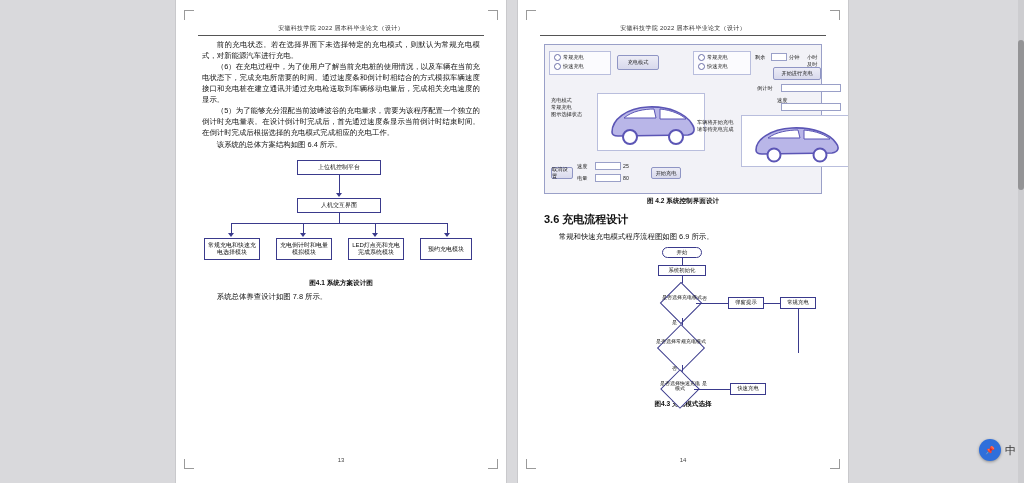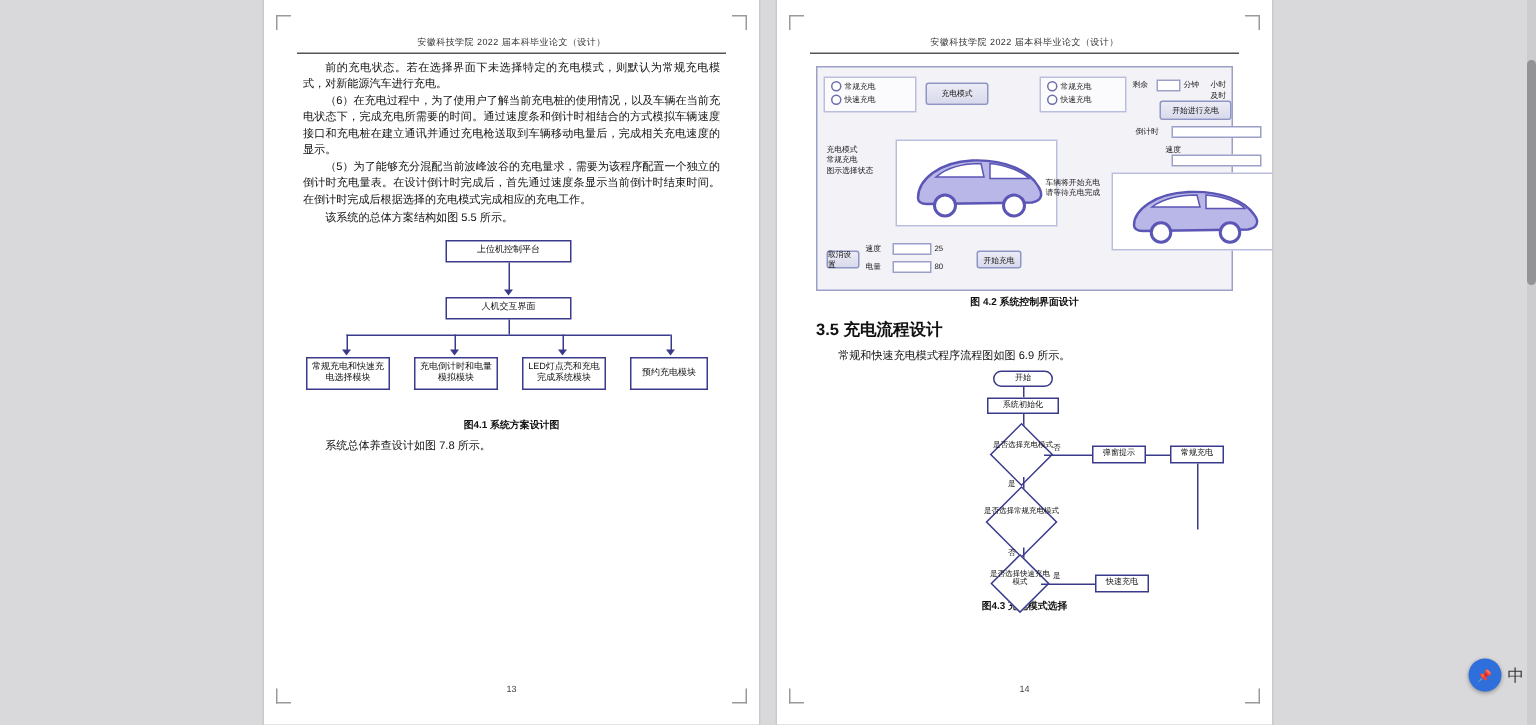--- a/index.html
+++ b/index.html
@@ -112,21 +112,21 @@
     <div class="crop tr"></div>
     <div class="crop bl"></div>
     <div class="crop br"></div>
 
     <div class="header">安徽科技学院 2022 届本科毕业论文（设计）</div>
 
     <div class="content">
       <p class="body">前的充电状态。若在选择界面下未选择特定的充电模式，则默认为常规充电模式，对新能源汽车进行充电。</p>
       <p class="body">（6）在充电过程中，为了使用户了解当前充电桩的使用情况，以及车辆在当前充电状态下，完成充电所需要的时间。通过速度条和倒计时相结合的方式模拟车辆速度接口和充电桩在建立通讯并通过充电枪送取到车辆移动电量后，完成相关充电速度的显示。</p>
       <p class="body">（5）为了能够充分混配当前波峰波谷的充电量求，需要为该程序配置一个独立的倒计时充电量表。在设计倒计时完成后，首先通过速度条显示当前倒计时结束时间。在倒计时完成后根据选择的充电模式完成相应的充电工作。</p>
-      <p class="body">该系统的总体方案结构如图 5.5 所示。</p>
+      <p class="body">该系统的总体方案结构如图 6.4 所示。</p>
 
       <div class="flow">
         <div class="node" style="left:95px;top:4px;width:84px;height:15px;">上位机控制平台</div>
         <div class="vline" style="left:137px;top:19px;height:20px;"></div>
         <div class="arrow-d" style="left:134px;top:37px;"></div>
         <div class="node" style="left:95px;top:42px;width:84px;height:15px;">人机交互界面</div>
 
         <div class="vline" style="left:137px;top:57px;height:10px;"></div>
         <div class="hline" style="left:29px;top:67px;width:216px;"></div>
 
@@ -235,21 +235,21 @@
         <div class="lbl" style="left:32px;top:130px;">电量</div>
         <div class="field" style="left:50px;top:129px;width:26px;height:8px;"></div>
         <div class="lbl" style="left:78px;top:130px;">80</div>
 
         <div class="btnui" style="left:6px;top:122px;width:22px;height:12px;">取消设置</div>
         <div class="btnui" style="left:106px;top:122px;width:30px;height:12px;">开始充电</div>
       </div>
 
       <div class="caption">图 4.2 系统控制界面设计</div>
 
-      <h3 class="sec">3.5 充电流程设计</h3>
+      <h3 class="sec">3.6 充电流程设计</h3>
       <p class="body">常规和快速充电模式程序流程图如图 6.9 所示。</p>
 
       <div class="flow2">
         <div class="n2 round" style="left:118px;top:0px;width:40px;height:11px;">开始</div>
         <div class="vline" style="left:138px;top:11px;height:7px;background:#3a3a8c;position:absolute;width:1px;"></div>
         <div class="n2" style="left:114px;top:18px;width:48px;height:11px;">系统初始化</div>
         <div class="vline" style="left:138px;top:29px;height:8px;position:absolute;width:1px;background:#3a3a8c;"></div>
 
         <div class="dia" style="left:122px;top:41px;width:30px;height:30px;"></div>
         <div class="dia-t" style="left:118px;top:48px;width:40px;">是否选择充电模式</div>

